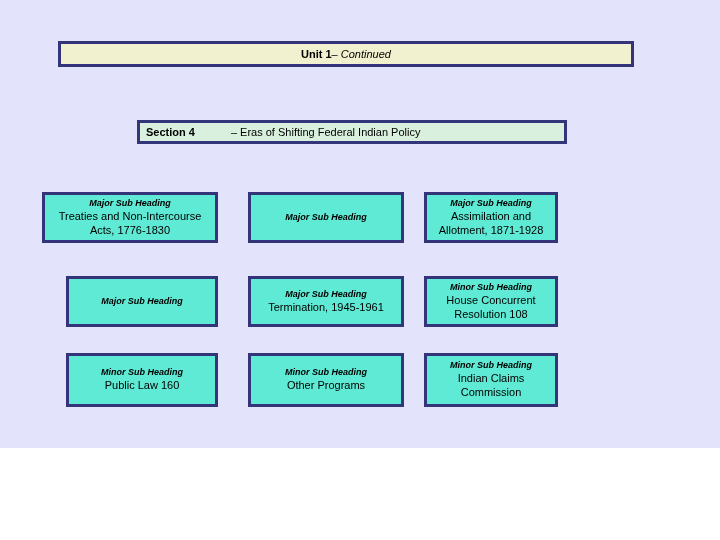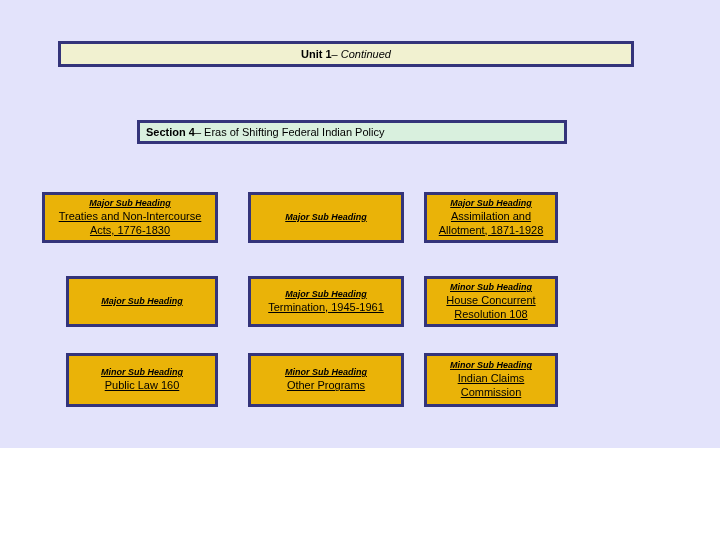--- a/index.html
+++ b/index.html
@@ -24,35 +24,35 @@
     left: 58px; top: 41px; width: 576px; height: 26px;
     background: #f1f1d0;
     justify-content: center;
   }
   .title-bar .b { font-weight: bold; }
   .title-bar .i { font-style: italic; }
   .section-bar {
     left: 137px; top: 120px; width: 430px; height: 24px;
     background: #d9f0de;
     padding-left: 6px;
+    gap: 36px;
   }
   .section-bar .b { font-weight: bold; }
   .box {
     position: absolute;
     box-sizing: border-box;
-    background: #eab308;
+    background: #5eead4;
     border: 3px solid #34347a;
     display: flex;
     flex-direction: column;
     justify-content: center;
     align-items: center;
     text-align: center;
     padding: 3px 4px;
     color: #000;
-    text-decoration: underline;
   }
   .box .hd {
     font-size: 9px;
     font-weight: bold;
     font-style: italic;
     margin-bottom: 2px;
   }
   .box .tx {
     font-size: 11px;
     line-height: 1.25;

